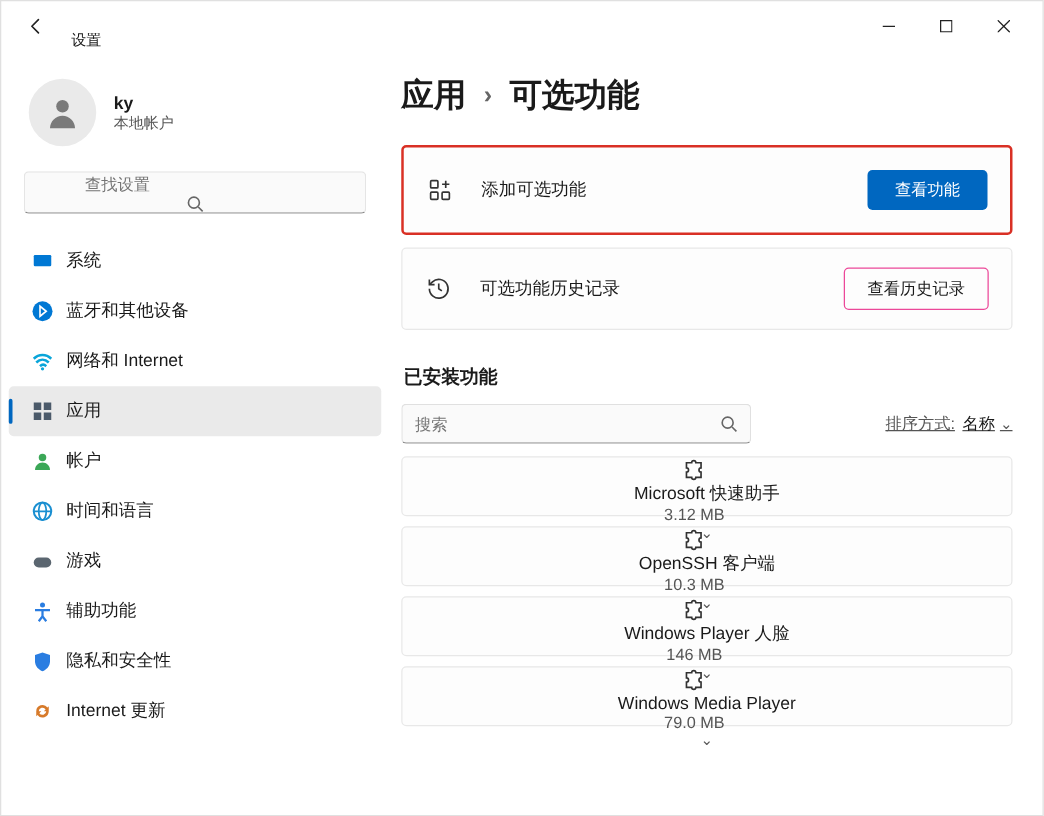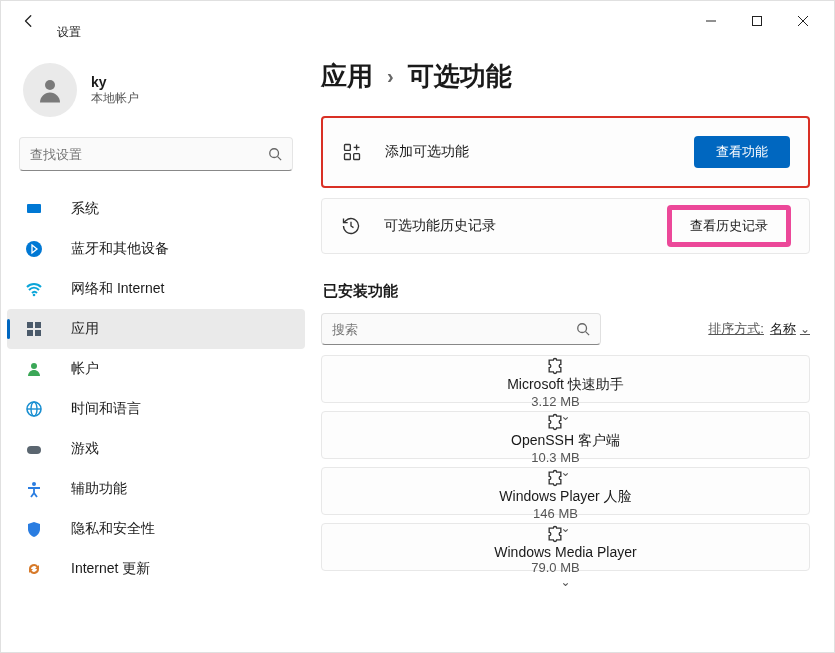--- a/index.html
+++ b/index.html
@@ -59,31 +59,32 @@
   .user-sub { font-size: 12px; color: #555; }
   .search-box {
     margin: 0 18px 18px 18px;
     height: 34px;
     background: #fafafa;
     border: 1px solid #e5e5e5;
     border-bottom: 1px solid #888;
     border-radius: 4px;
     display: flex; align-items: center;
     padding: 0 10px;
+    flex-direction: column;
   }
   .search-box input {
     flex: 1; border: none; background: transparent; outline: none;
     font-size: 13px; color: #333;
   }
   .nav-list { margin-top: 6px; }
   .nav-item {
     height: 40px;
     display: flex; align-items: center;
     padding: 0 18px;
-    gap: 28px;
+    gap: 10px;
     cursor: pointer;
     margin: 0 6px;
     border-radius: 4px;
     position: relative;
   }
   .nav-item.active {
     background: #eaeaea;
   }
   .nav-item.active::before {
     content: "";
@@ -105,21 +106,21 @@
   .breadcrumb {
     display: flex; align-items: center; gap: 14px;
     margin-bottom: 22px;
     font-size: 26px; font-weight: 600;
   }
   .bc-sep { color: #666; font-size: 20px; }
   .card {
     border: 1px solid #e8e8e8;
     border-radius: 4px;
     background: #fdfdfd;
-    height: 56px;
+    height: 66px;
     display: flex; align-items: center;
     padding: 0 18px;
     margin-bottom: 6px;
   }
   .card.highlight {
     border: 2.5px solid #d93025;
     height: 72px;
     margin-bottom: 10px;
   }
   .card-icon {
@@ -130,21 +131,21 @@
   }
   .card-title { font-size: 14px; flex: 1; }
   .pri-btn {
     background: #0067c0; color: #fff;
     border: none; border-radius: 4px;
     padding: 7px 22px; font-size: 13px;
     cursor: pointer;
   }
   .sec-btn {
     background: #fdfdfd; color: #1a1a1a;
-    border: 5px solid #ec4899; border-radius: 4px;
+    border: 1px solid #ec4899; border-radius: 4px;
     padding: 7px 18px; font-size: 13px;
     cursor: pointer;
   }
   .section-head {
     font-size: 15px; font-weight: 600;
     margin: 28px 0 12px 2px;
   }
   .filter-row {
     display: flex; align-items: center;
     margin-bottom: 10px;

